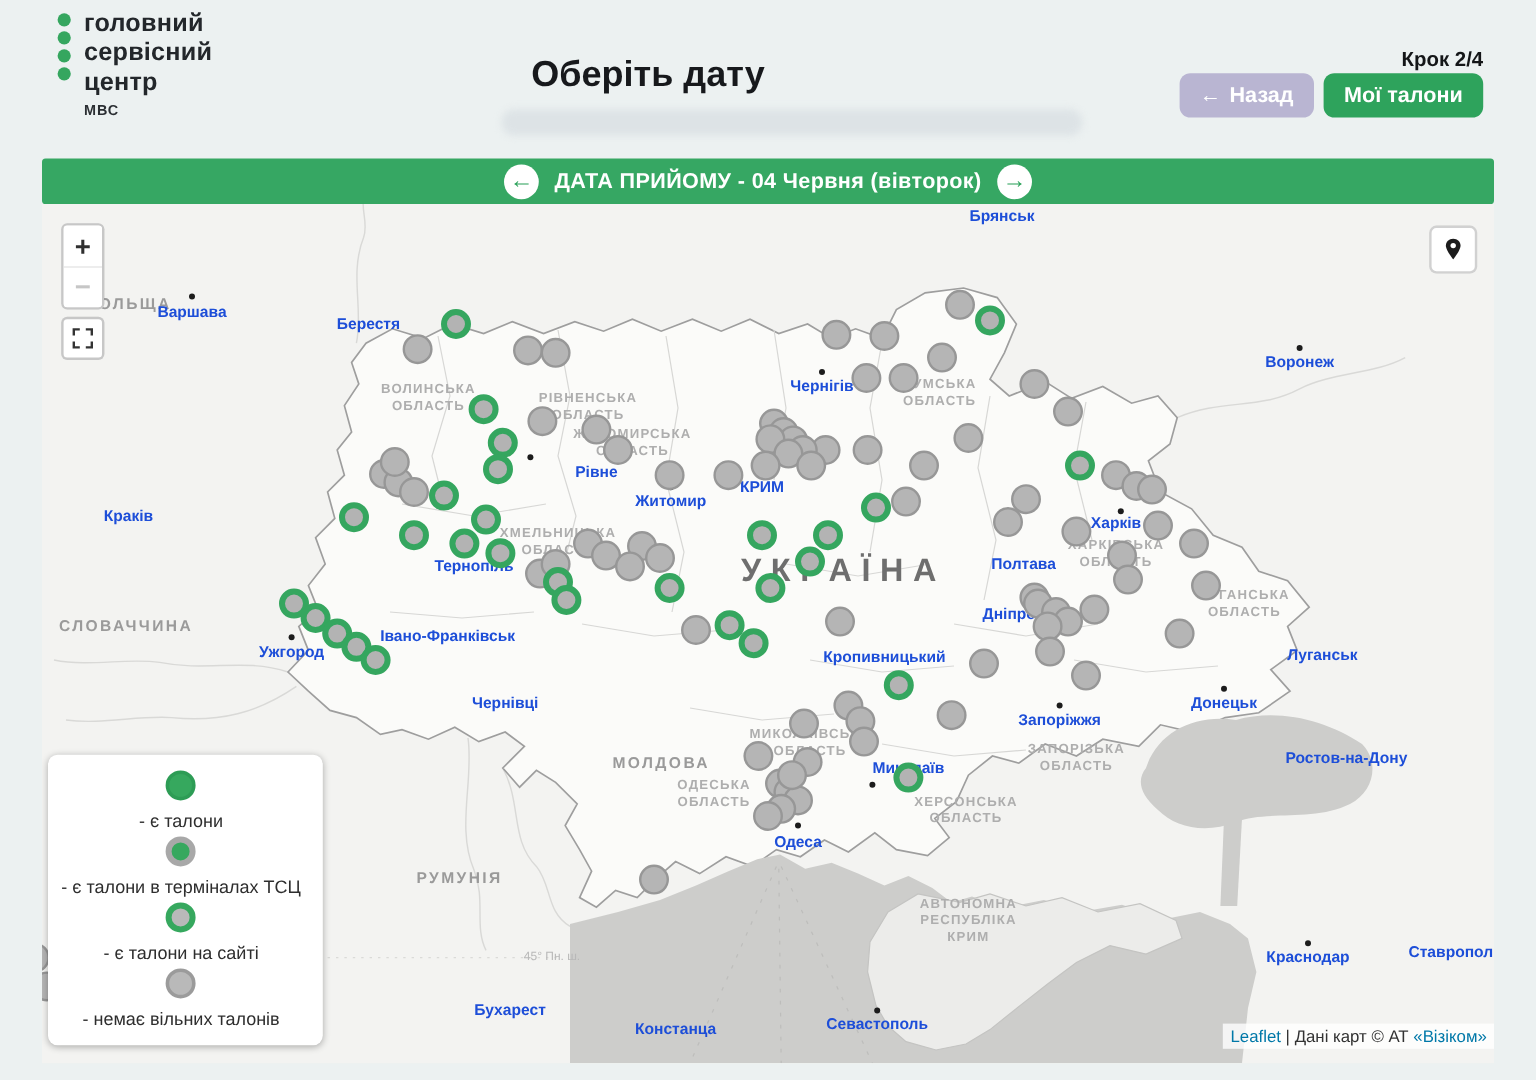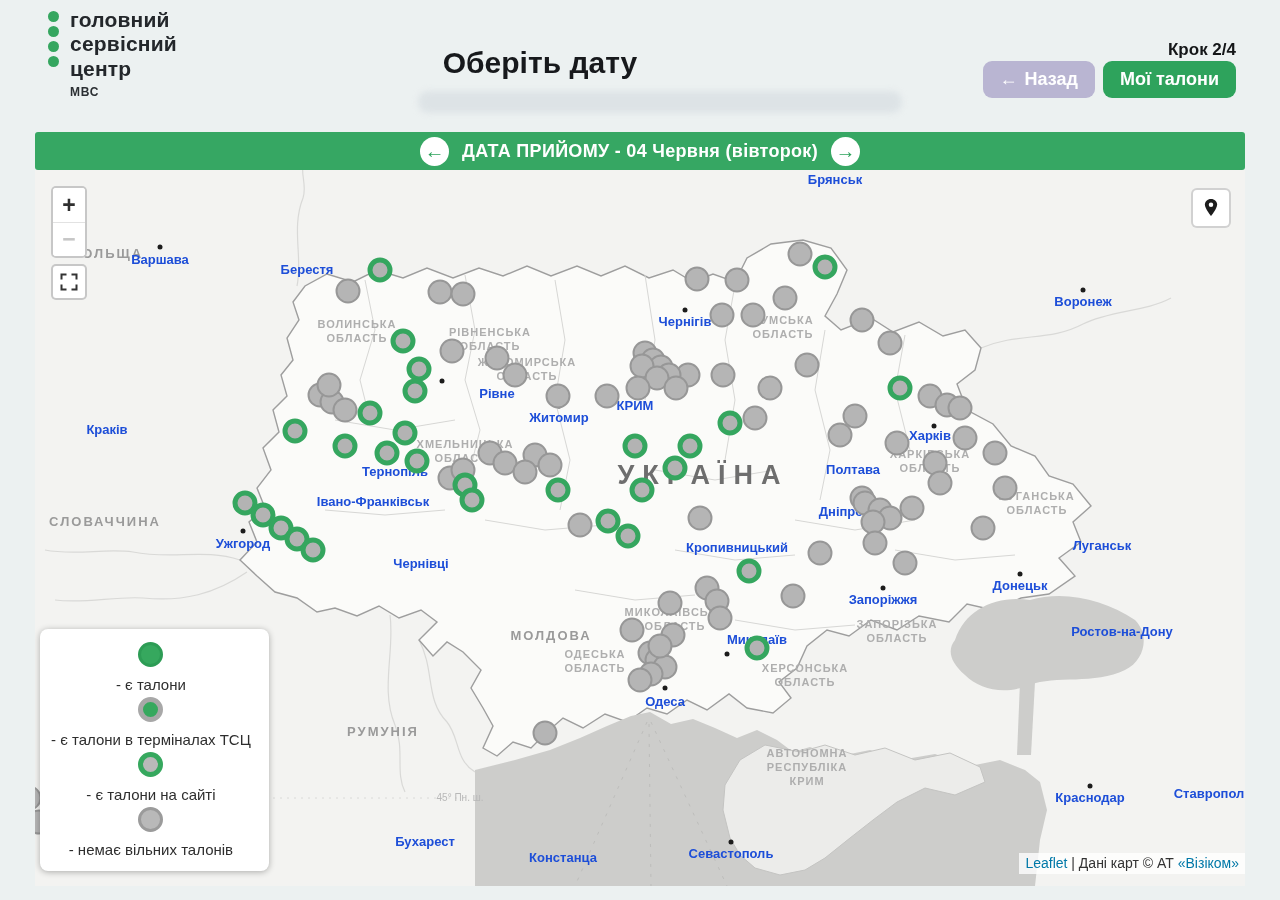--- a/index.html
+++ b/index.html
@@ -241,24 +241,24 @@
       <span class="city-dot" style="left: 1048px; top: 120px;"></span>
       <span class="lbl city" style="left: 72px; top: 260px;">Краків</span>
       <span class="lbl city" style="left: 650px; top: 152px;">Чернігів</span>
       <span class="city-dot" style="left: 650px; top: 140px;"></span>
       <span class="lbl city" style="left: 462px; top: 224px;">Рівне</span>
       <span class="city-dot" style="left: 407px; top: 211px;"></span>
       <span class="lbl city" style="left: 524px; top: 248px;">Житомир</span>
       <span class="city-dot" style="left: 524px; top: 236px;"></span>
       <span class="lbl city" style="left: 600px; top: 236px;">КРИМ</span>
       <span class="lbl city" style="left: 360px; top: 302px;">Тернопіль</span>
-      <span class="lbl city" style="left: 338px; top: 332px;">Івано-Франківськ</span>
+      <span class="lbl city" style="left: 338px; top: 360px;">Івано-Франківськ</span>
       <span class="lbl city" style="left: 208px; top: 374px;">Ужгород</span>
       <span class="city-dot" style="left: 208px; top: 361px;"></span>
-      <span class="lbl city" style="left: 386px; top: 394px; text-align: center;">Чернівці</span>
+      <span class="lbl city" style="left: 386px; top: 416px; text-align: center;">Чернівці</span>
       <span class="lbl city" style="left: 818px; top: 300px;">Полтава</span>
       <span class="lbl city" style="left: 895px; top: 266px;">Харків</span>
       <span class="city-dot" style="left: 899px; top: 256px;"></span>
       <span class="lbl city" style="left: 806px; top: 342px;">Дніпро</span>
       <span class="lbl city" style="left: 848px; top: 430px;">Запоріжжя</span>
       <span class="city-dot" style="left: 848px; top: 418px;"></span>
       <span class="lbl city" style="left: 702px; top: 378px;">Кропивницький</span>
       <span class="lbl city" style="left: 722px; top: 470px;">Миколаїв</span>
       <span class="city-dot" style="left: 692px; top: 484px;"></span>
       <span class="lbl city" style="left: 630px; top: 532px;">Одеса</span>

